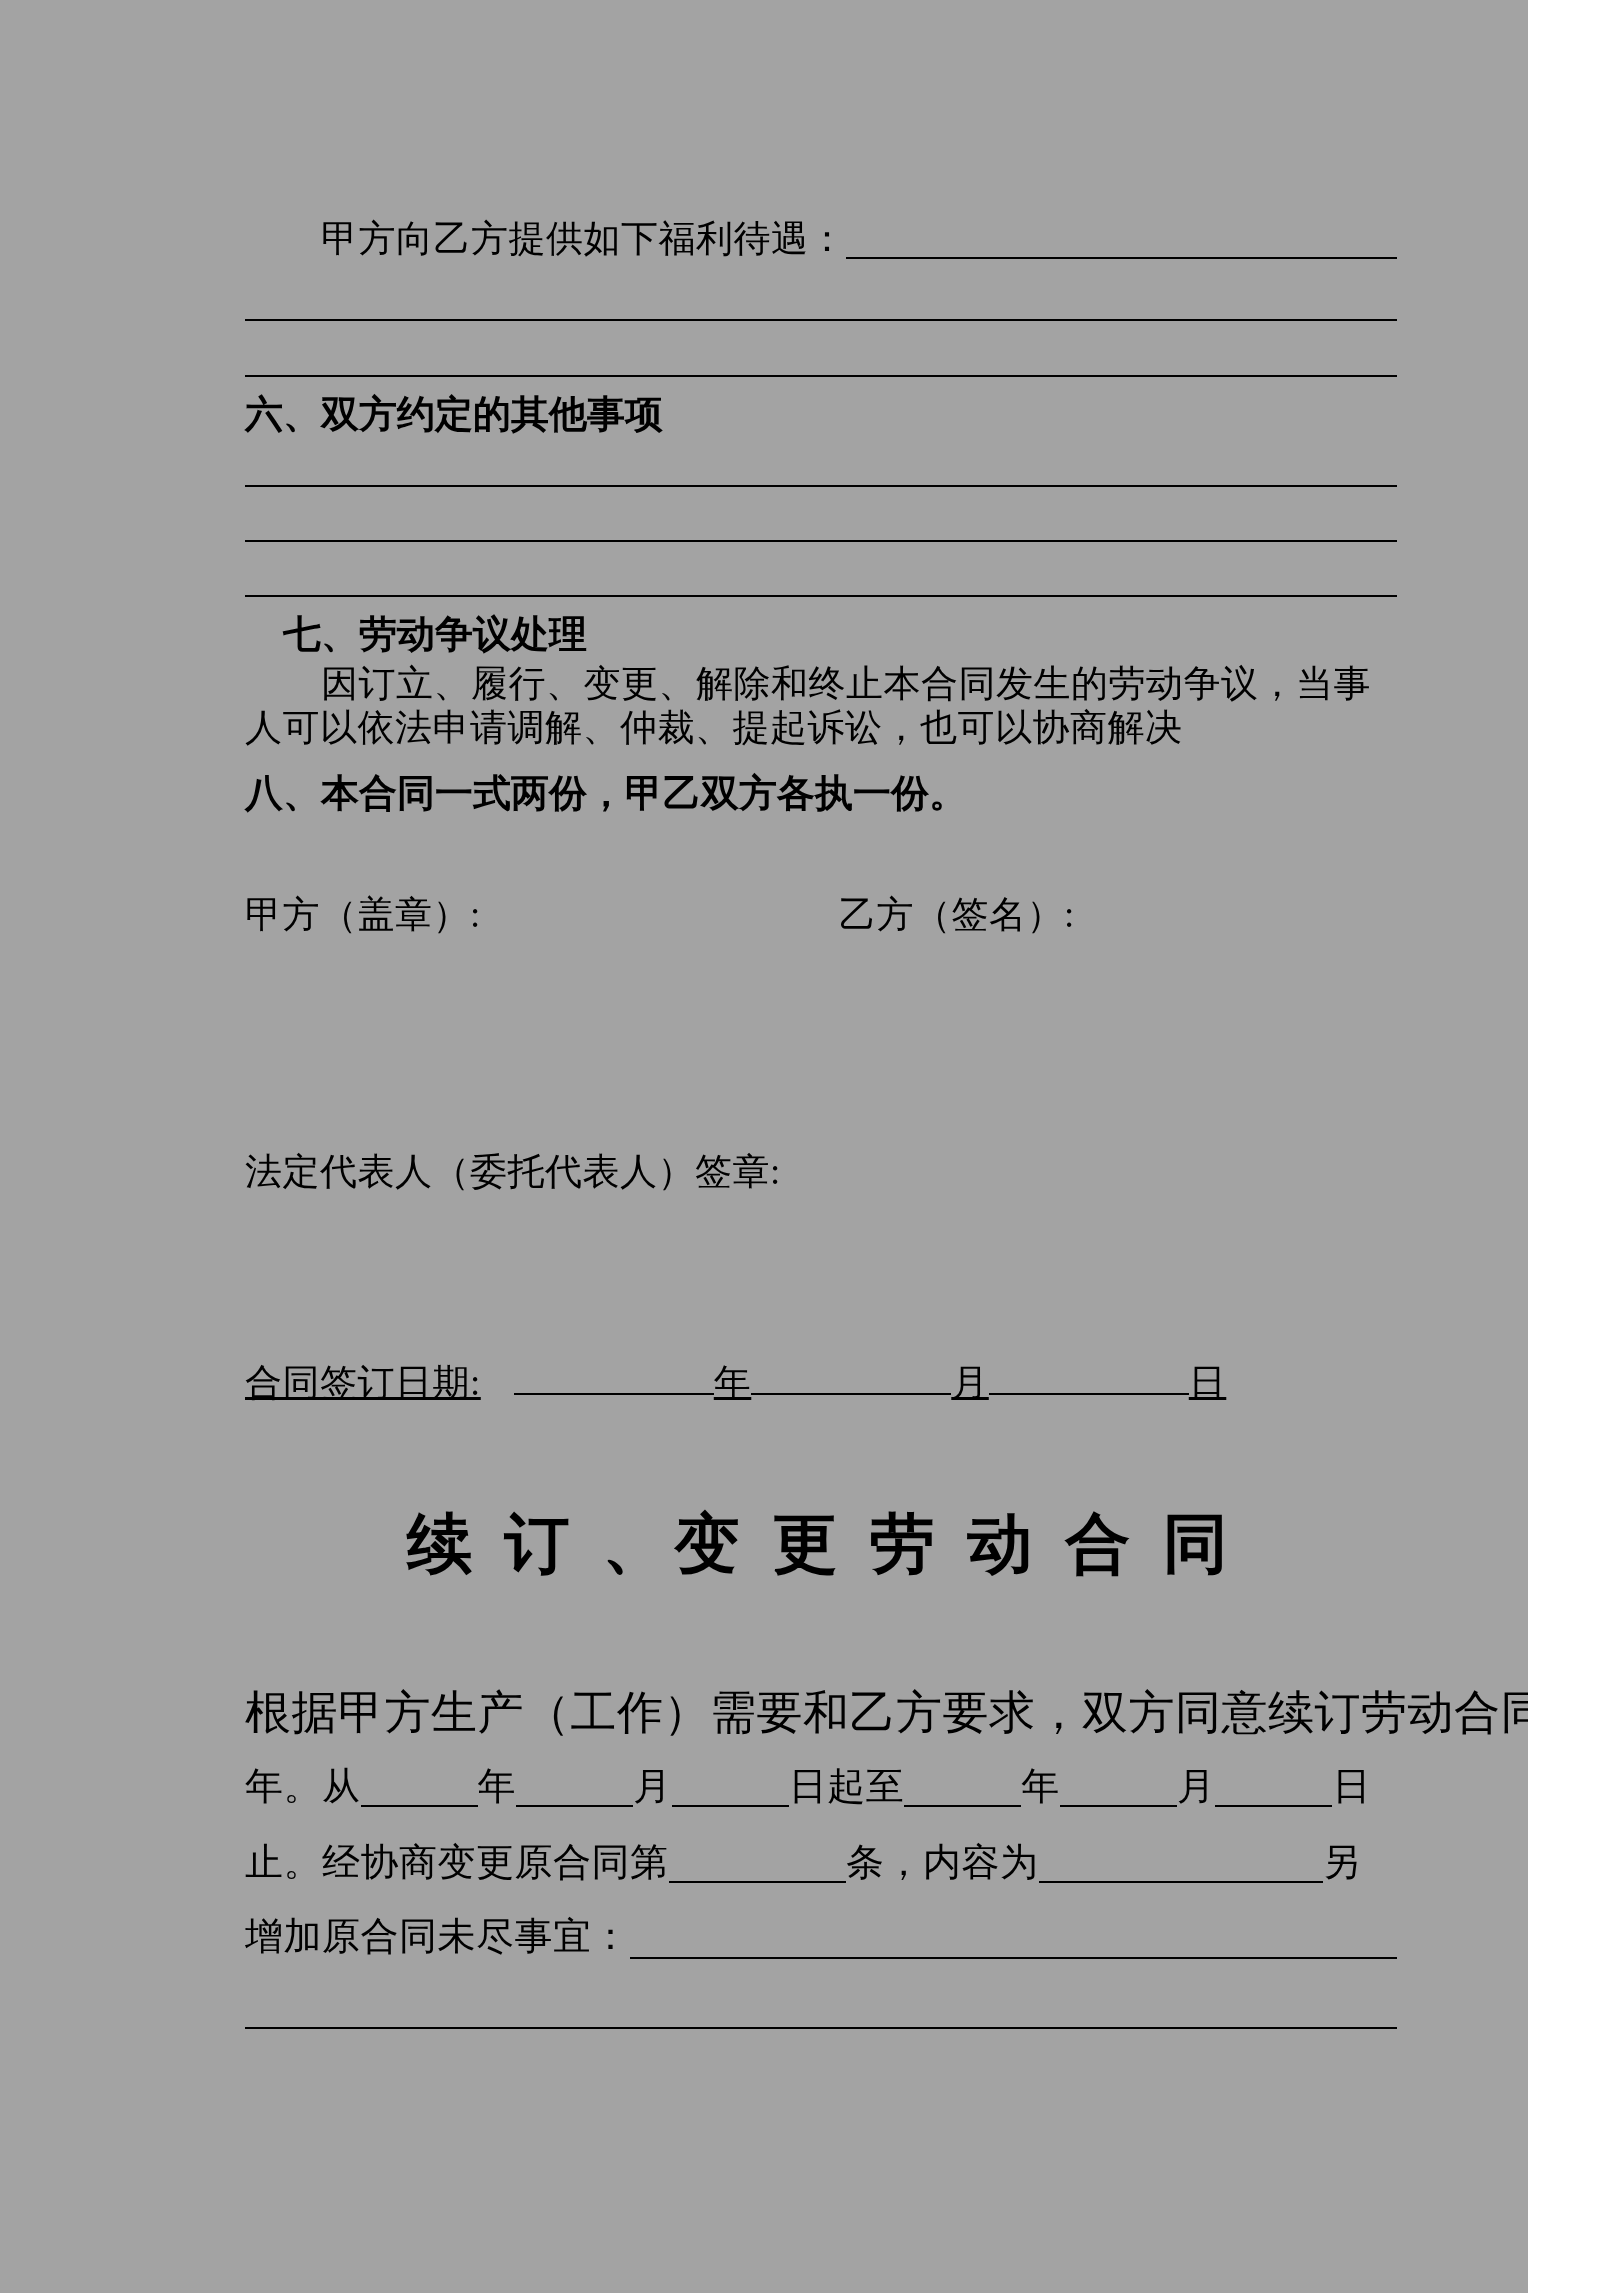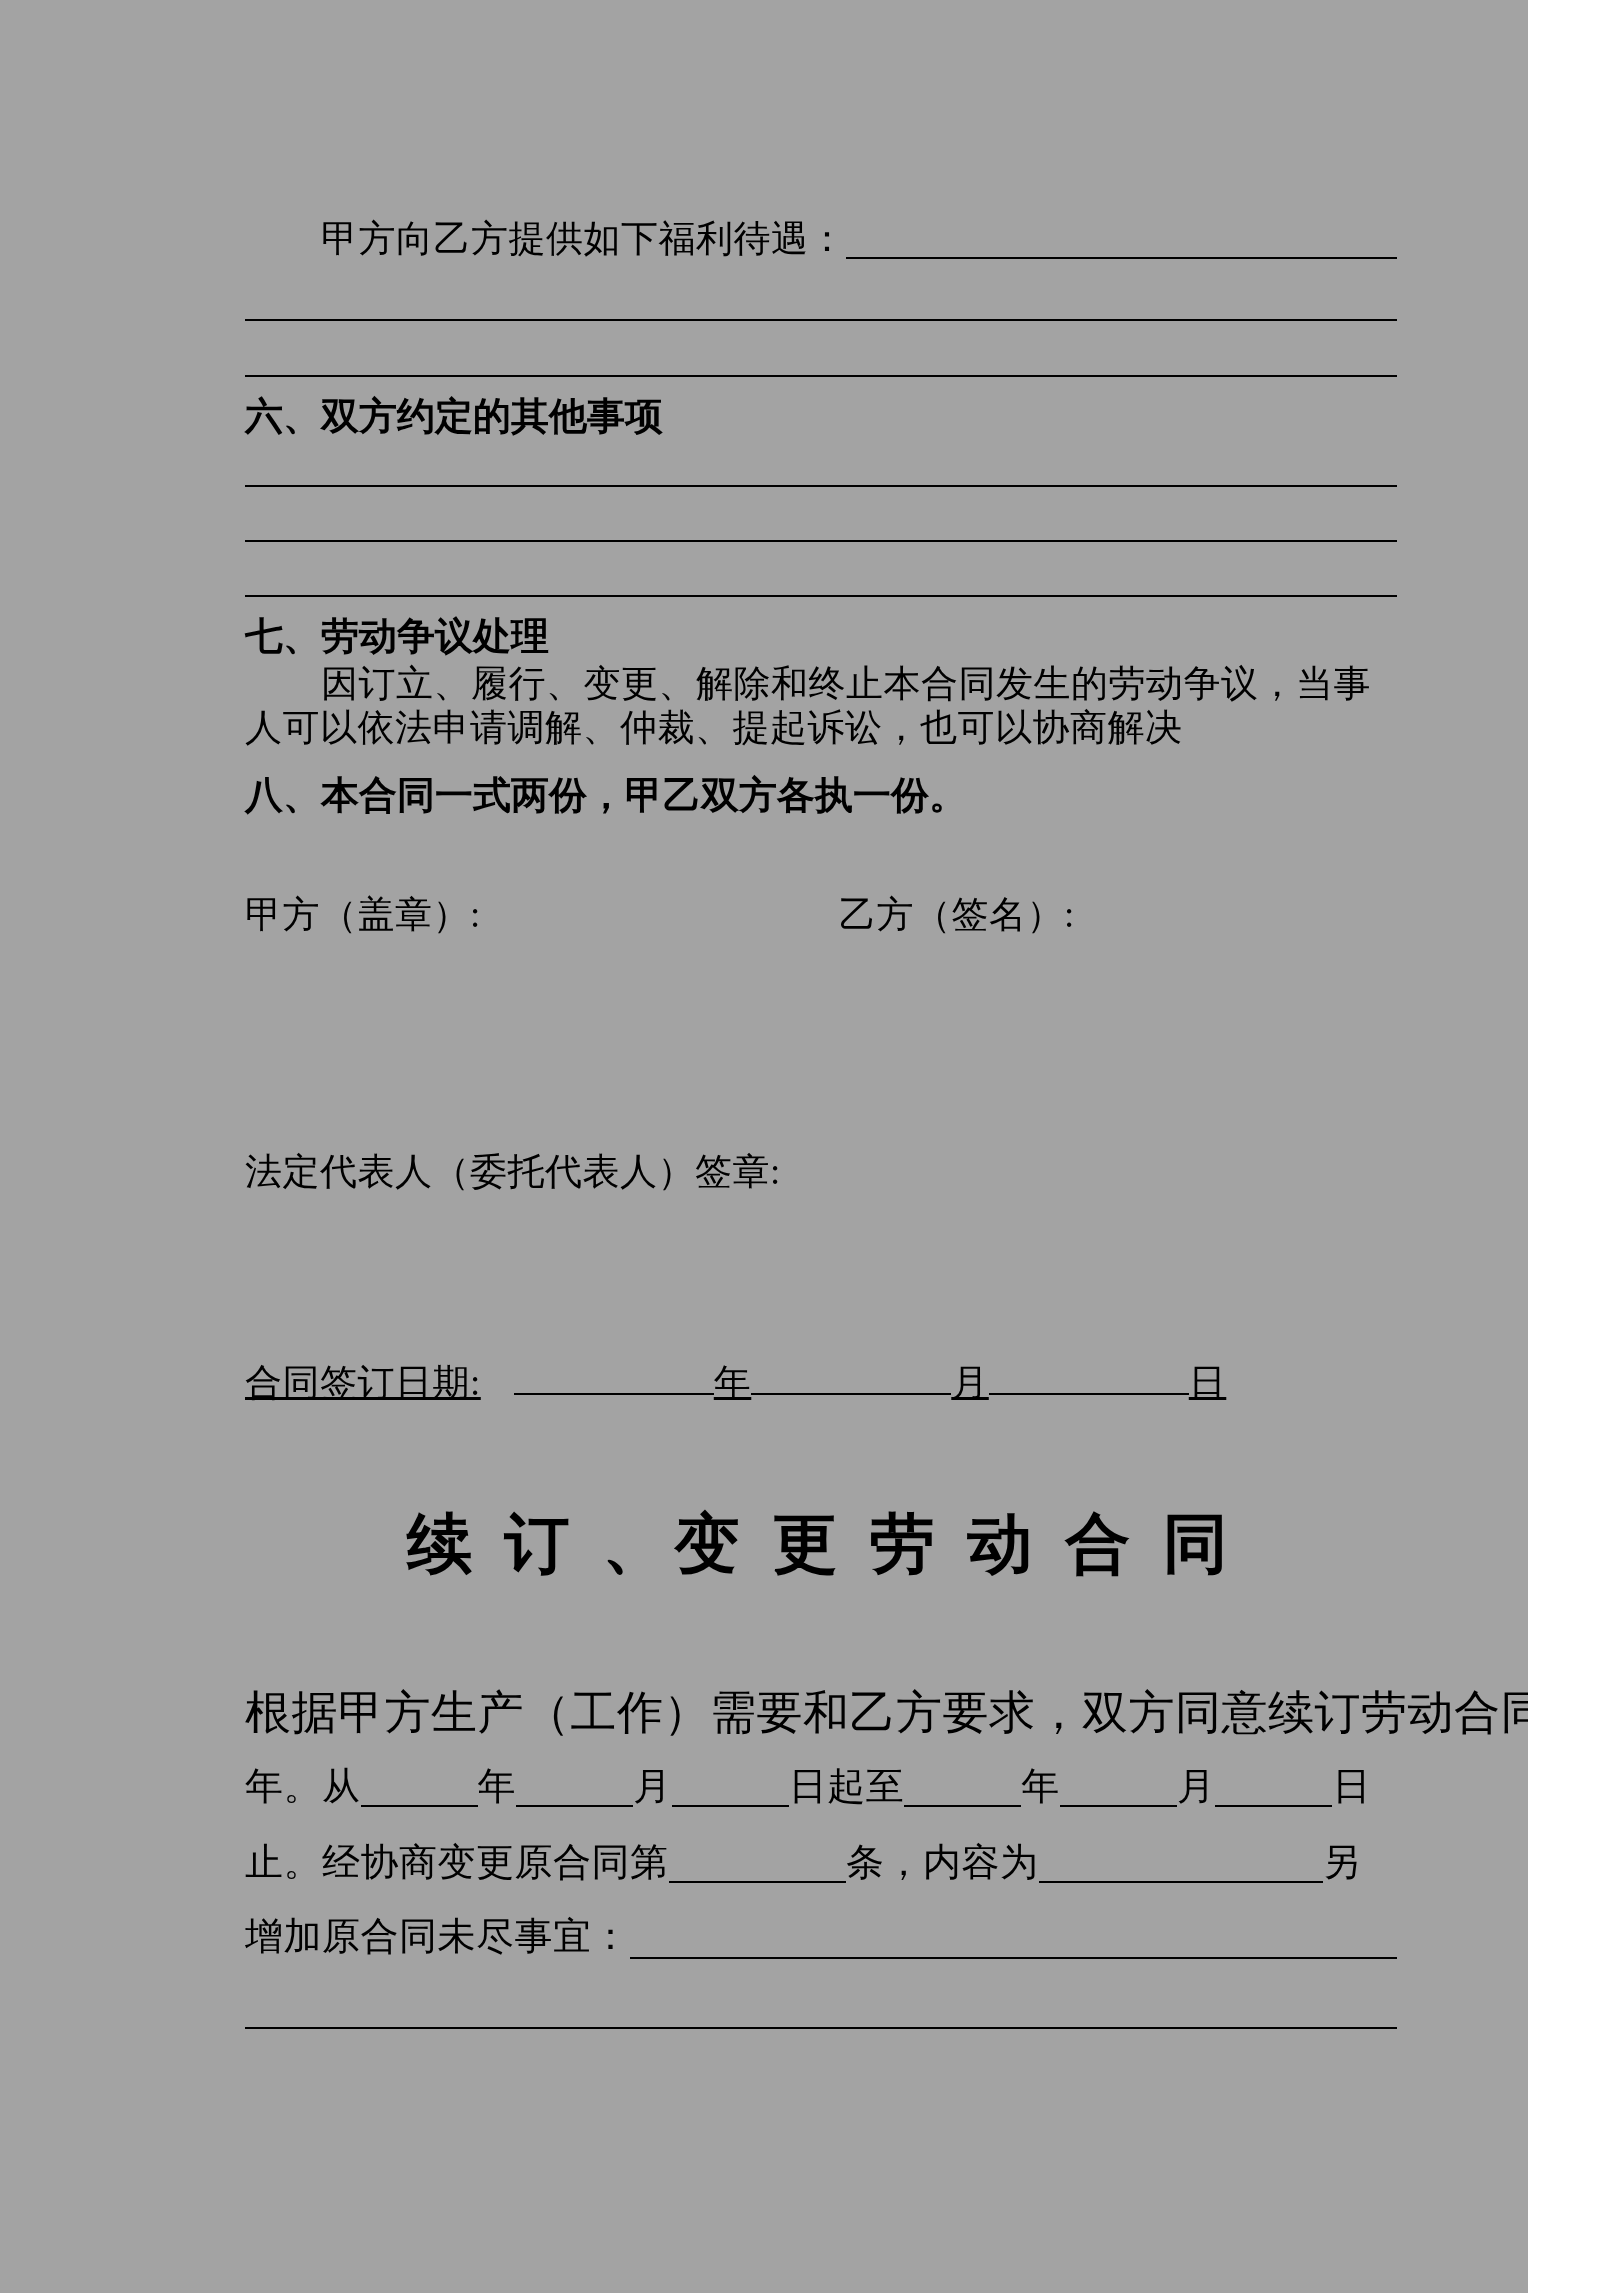--- a/index.html
+++ b/index.html
@@ -33,21 +33,21 @@
   
   .kai {
     font-size: 37px;
     line-height: 1.2;
     white-space: nowrap;
     letter-spacing: 0.5px;
   }
   .indent2 { padding-left: 76px; }
   
   .heading {
-    font-family: Liberation Sans, sans-serif;
+    font-family: Liberation Mono, monospace;
     font-weight: 700;
     font-size: 38px;
     line-height: 1.15;
     white-space: nowrap;
   }
   
   .fillrow {
     display: flex;
     align-items: flex-end;
     font-size: 37px;
@@ -96,21 +96,21 @@
 
   <div class="hline" style="top:319px;"></div>
   <div class="hline" style="top:375px;"></div>
 
   <div class="band heading" style="top:395px;">六、双方约定的其他事项</div>
 
   <div class="hline" style="top:485px;"></div>
   <div class="hline" style="top:540px;"></div>
   <div class="hline" style="top:595px;"></div>
 
-  <div class="band heading" style="top:615px;">七、劳动争议处理</div>
+  <div class="band heading" style="top:615px;margin-left:38px;">七、劳动争议处理</div>
 
   <div class="band para7" style="top:662px;">
     <div class="kai indent2">因订立、履行、变更、解除和终止本合同发生的劳动争议，当事</div>
     <div class="kai">人可以依法申请调解、仲裁、提起诉讼，也可以协商解决</div>
   </div>
 
   <div class="band heading" style="top:774px;">八、本合同一式两份，甲乙双方各执一份。</div>
 
   <div class="band kai" style="top:893px; height:47px;">
     <span class="sig-label" style="left:0;">甲方（盖章）:</span>

